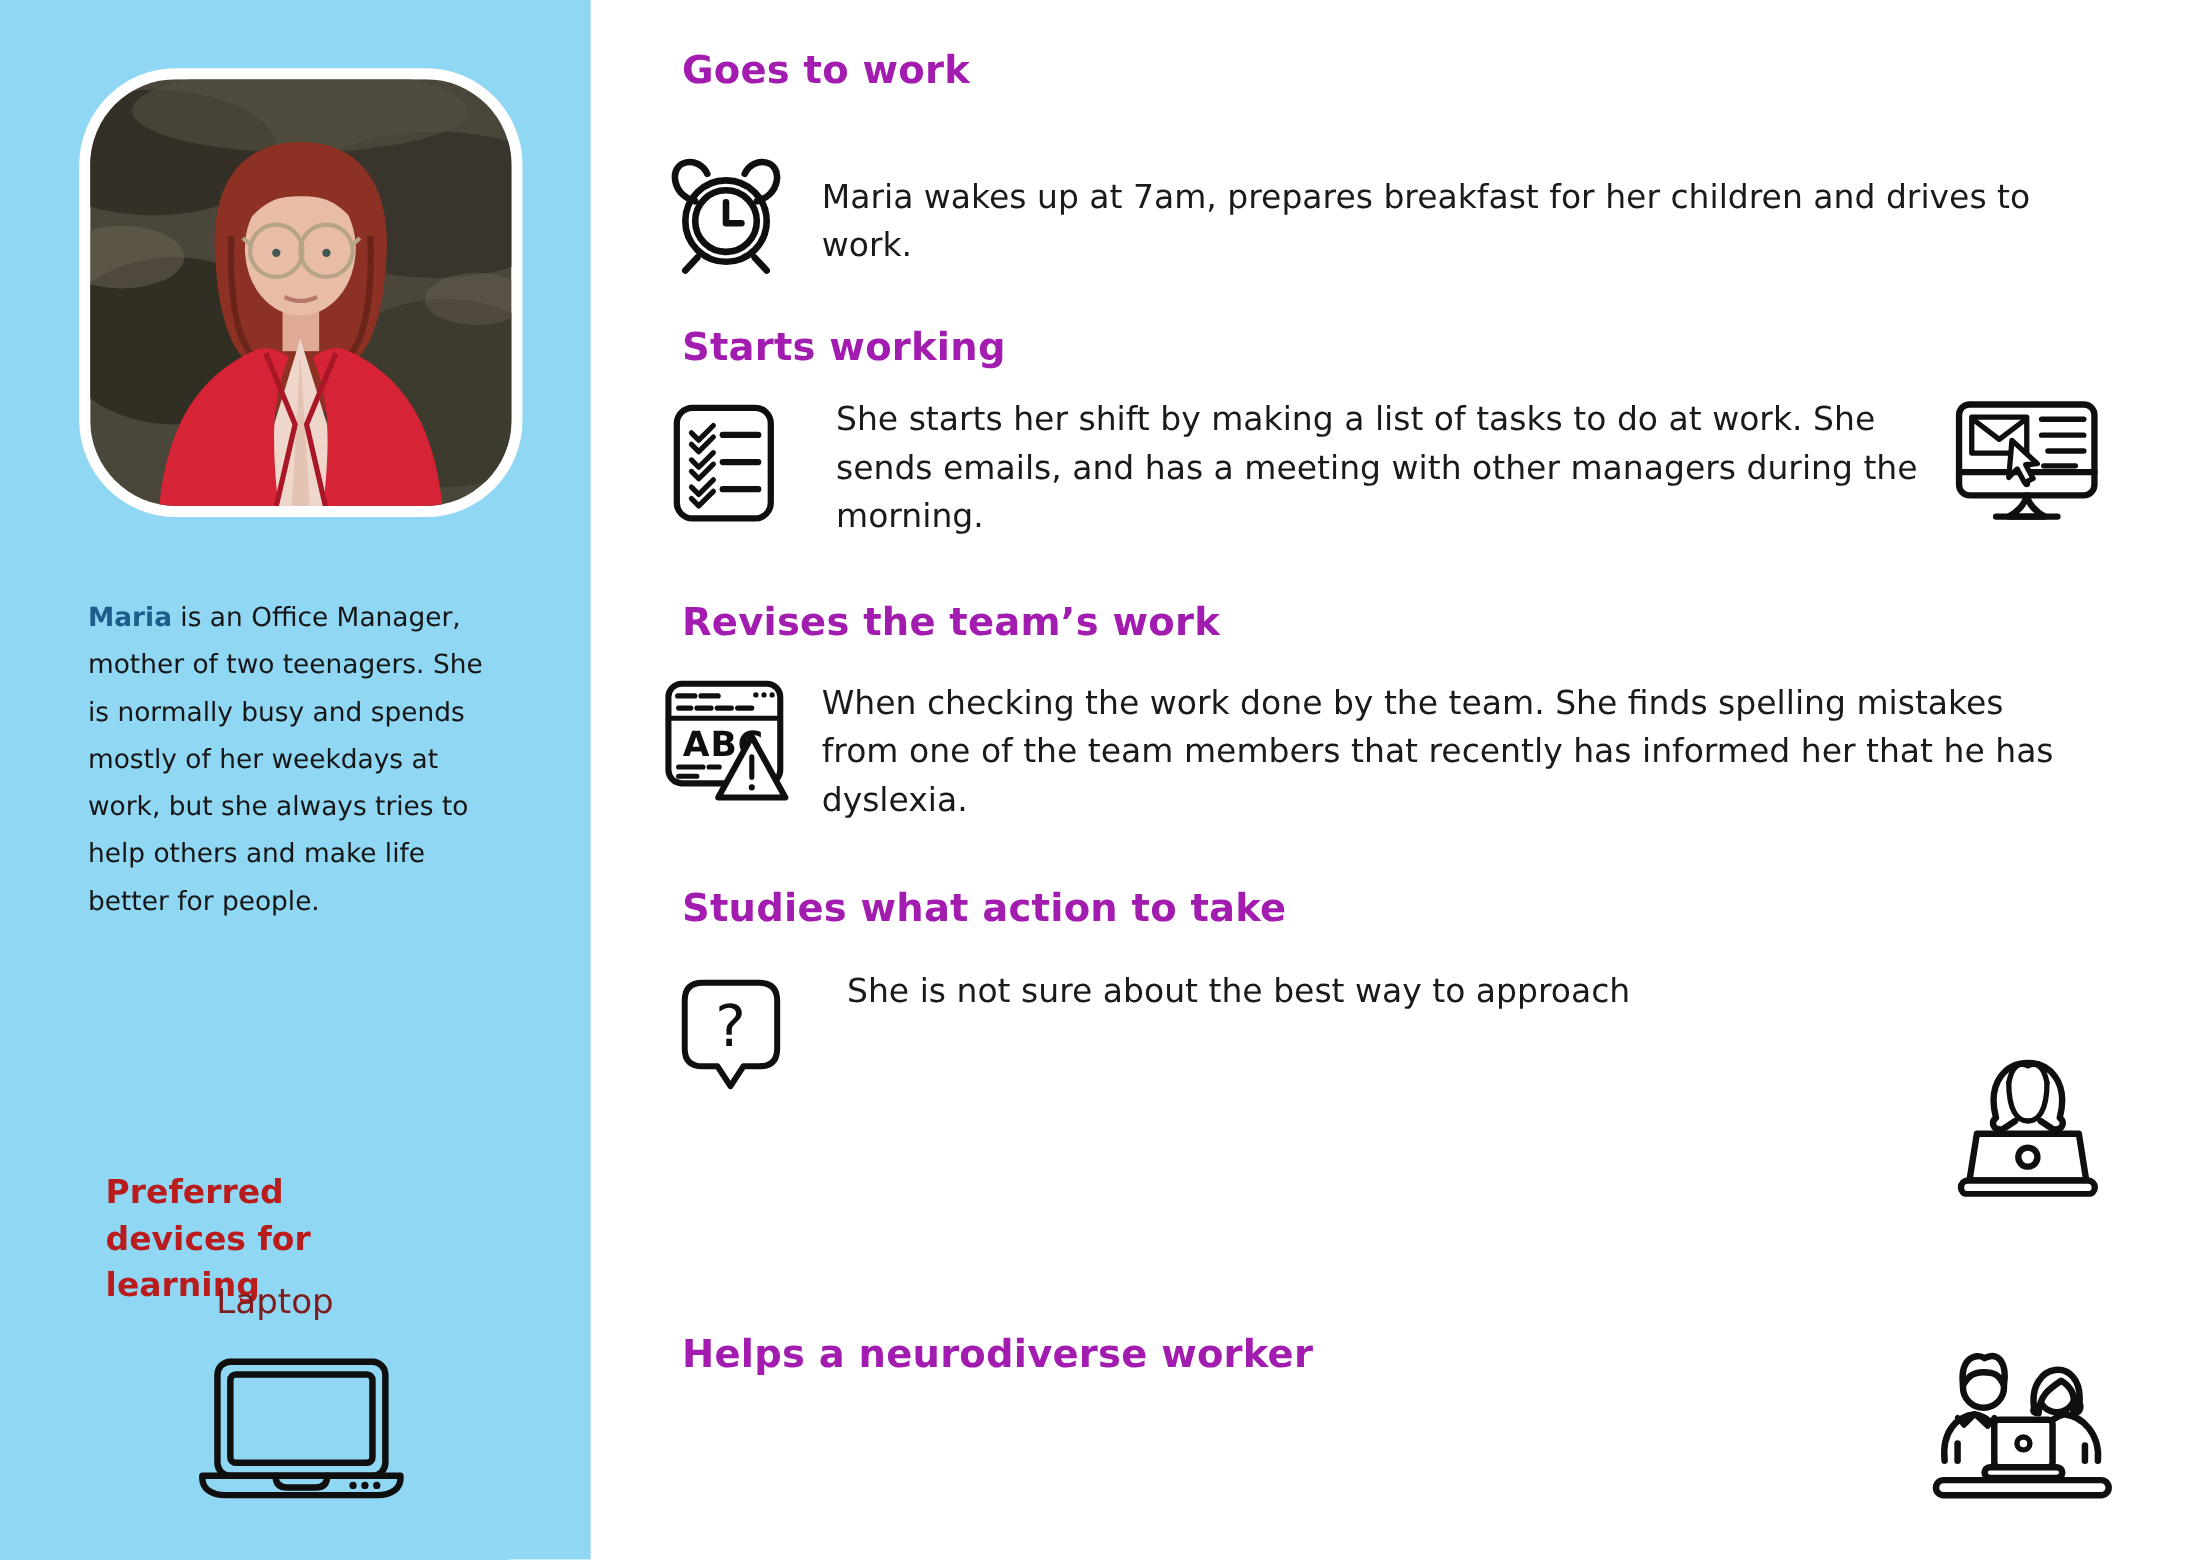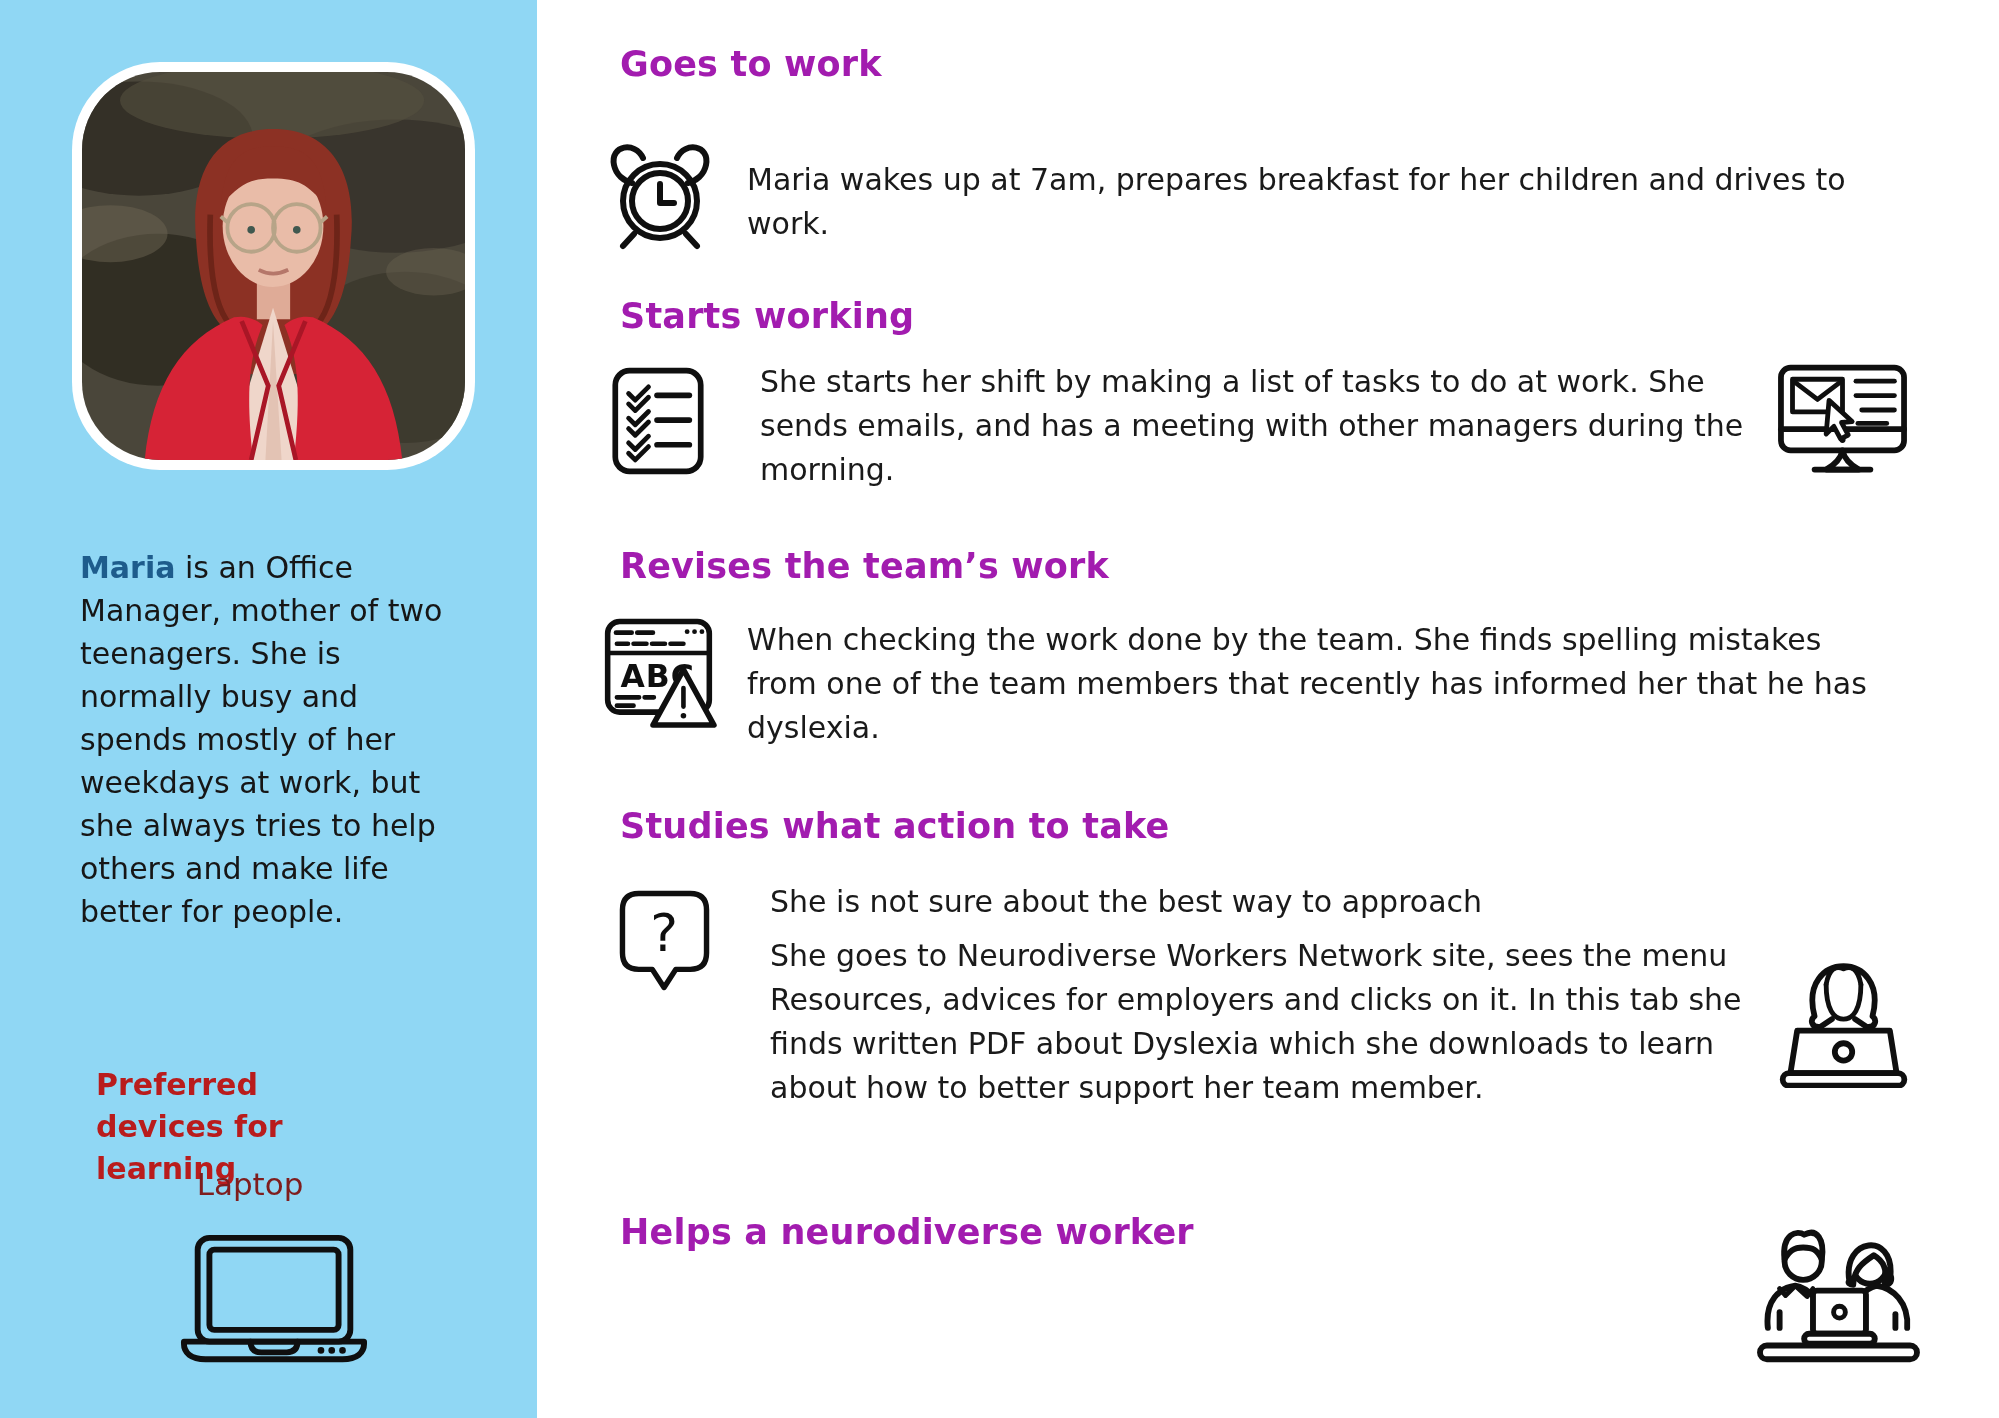--- a/index.html
+++ b/index.html
@@ -3,21 +3,21 @@
 <meta charset="utf-8">
 <style>
   html,body{margin:0;padding:0;background:#ffffff;}
   .page{position:relative;width:1999px;height:1418px;overflow:hidden;
         font-family:"DejaVu Sans","Liberation Sans",sans-serif;background:#ffffff;}
   
   .sidebar{position:absolute;left:0;top:0;width:537px;height:1418px;background:#90d7f4;}
   .photo-frame{position:absolute;left:72px;top:62px;width:383px;height:388px;
                background:#ffffff;border-radius:88px;padding:10px;box-sizing:content-box;}
   .photo-frame svg{width:100%;height:100%;border-radius:78px;display:block;}
-  .bio{position:absolute;left:80px;top:516px;width:382px;font-size:30px;line-height:43px;color:#161616;}
+  .bio{position:absolute;left:80px;top:516px;width:382px;font-size:24px;line-height:43px;color:#161616;}
   .bio .bio-name{font-weight:700;color:#1e5c8c;}
   .preferred{position:absolute;left:96px;top:1064px;width:275px;font-size:30px;line-height:42px;
              font-weight:700;color:#b91c1c;}
   .device-label{position:absolute;left:150px;top:1166px;width:200px;text-align:center;
                 font-size:31px;color:#7f1d1d;}
   .sidebar-laptop{position:absolute;left:176px;top:1232px;}
   
   .title{position:absolute;font-size:35px;font-weight:700;color:#a21caf;letter-spacing:.2px;white-space:nowrap;}
   .body-text{position:absolute;font-size:30px;line-height:44px;color:#1a1a1a;}
   .icon{position:absolute;}
@@ -175,21 +175,20 @@
 
   <div class="icon" style="left:617px;top:888px;">
     <svg width="95" height="113" viewBox="0 0 105 125">
       <path class="ln" d="M24 6 H81 Q99 6 99 24 V72 Q99 90 81 90 H65 L52 110 L39 90 H24 Q6 90 6 72 V24 Q6 6 24 6 Z"></path>
       <text class="glyph" x="52" y="70" font-size="58" text-anchor="middle" font-weight="400">?</text>
     </svg>
   </div>
 
   <div class="body-text" style="left:770px;top:880px;width:1130px;">She is not sure about the best way to approach</div>
 
-  <div class="body-text" style="left:770px;top:934px;width:1015px;">She goes to Neurodiverse Workers Network site, sees the menu Resources, advices for employers and clicks on it. In this tab she finds written PDF about Dyslexia which she downloads to learn about how to better support her team member.</div>
 
   <div class="icon" style="left:1774px;top:928px;">
     <svg width="140" height="160" viewBox="0 0 145 165">
       <path class="ln" d="M98 102 C105 102 107 95 102 91 C120 22 24 22 42 91 C37 95 39 102 46 102"></path>
       <path class="ln-thin" d="M54 58 C54 84 62 94 72 94 C82 94 90 84 90 58"></path>
       <path class="ln-thin" d="M54 58 C57 42 64 38 72 42 C80 38 87 42 90 58"></path>
       <path class="ln" d="M36 110 L60 94"></path>
       <path class="ln" d="M108 110 L84 94"></path>
       <path class="ln fillwhite" d="M24 106 L17 150 H127 L120 106 Z"></path>
       <circle class="ln" cx="72" cy="128" r="9"></circle>

